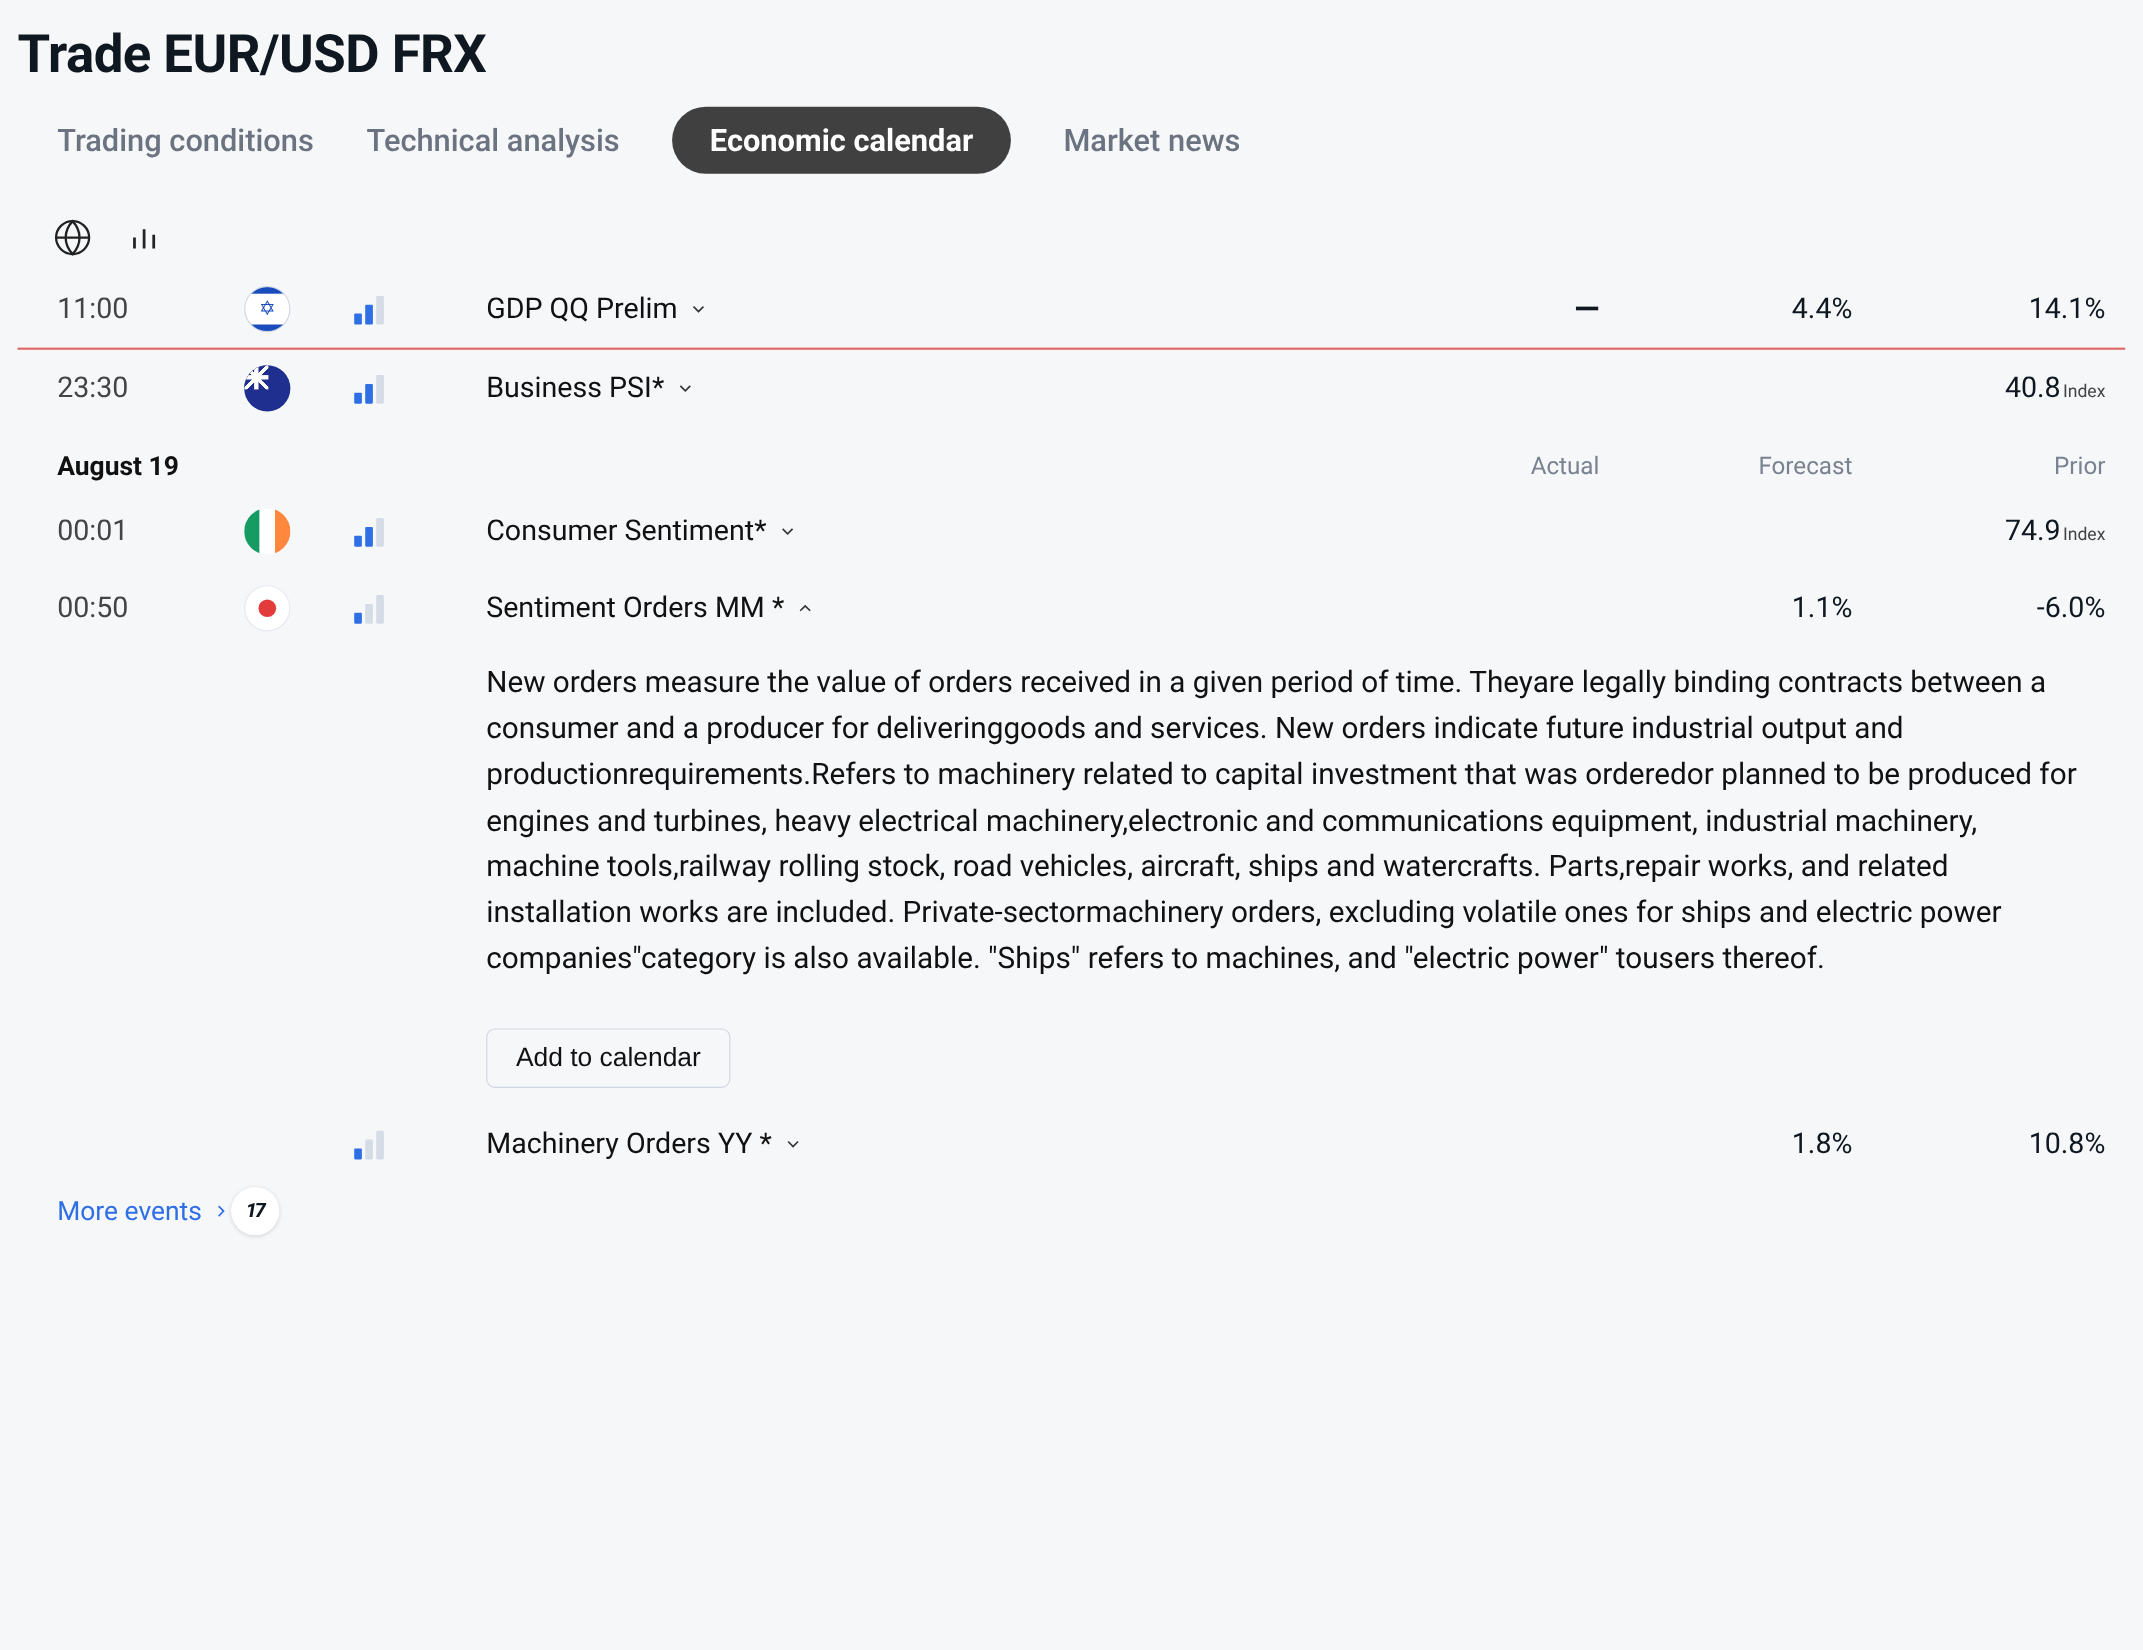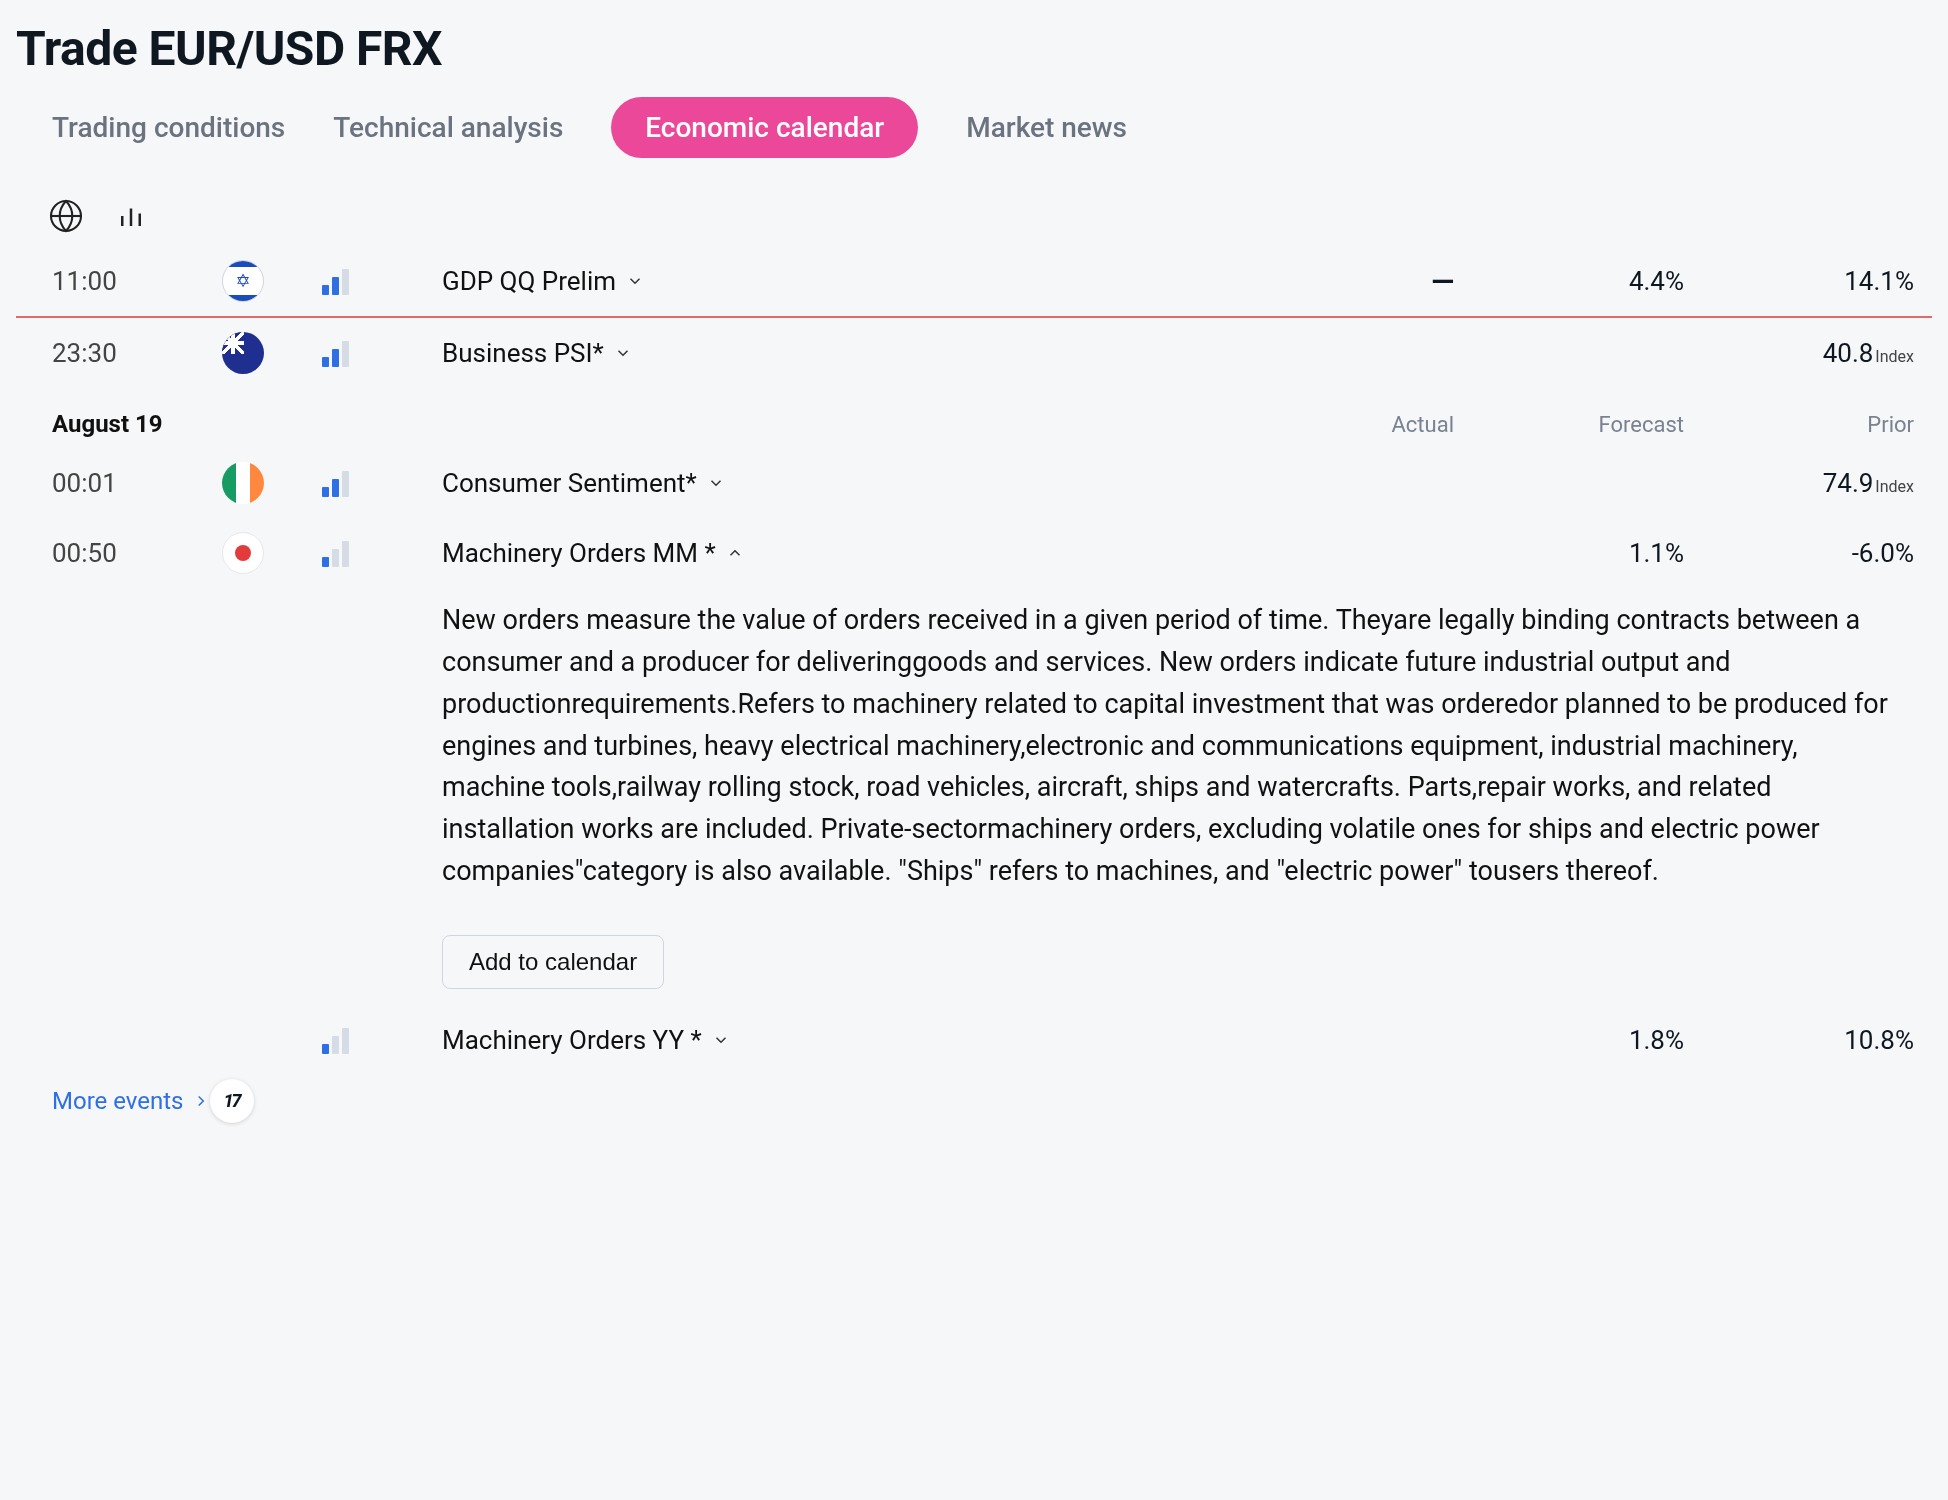--- a/index.html
+++ b/index.html
@@ -23,24 +23,25 @@
     padding-left: 36px;
     margin-bottom: 40px;
   }
   .tab {
     font-size: 28px;
     font-weight: 500;
     color: #6b7280;
     cursor: pointer;
   }
   .tab.active {
-    background: #ec4899;
+    background: #404040;
     color: #ffffff;
     padding: 14px 34px;
     border-radius: 40px;
+    font-weight: bold;
   }
   .toolbar {
     display: flex;
     align-items: center;
     gap: 32px;
     padding-left: 32px;
     margin-bottom: 8px;
   }
   .globe-icon svg { width: 36px; height: 36px; stroke: #222; fill: none; stroke-width: 1.4; }
   .bars-icon svg { width: 30px; height: 30px; stroke: #222; fill: none; stroke-width: 2; }
@@ -290,21 +291,21 @@
   <div class="time">00:50</div>
   <div>
     <div class="flag flag-jp"></div>
   </div>
   <div class="impact lvl1">
     <span class="b b1"></span>
       <span class="b b2"></span>
       <span class="b b3"></span>
   </div>
   <div class="event-name">
-    <span>Machinery Orders MM *</span>
+    <span>Sentiment Orders MM *</span>
     <span class="chevron">
         <svg viewBox="0 0 24 24">
           <polyline points="6 15 12 9 18 15"></polyline>
         </svg>
       </span>
   </div>
   <div class="val-col"></div>
   <div class="val-col">1.1%</div>
   <div class="val-col">-6.0%</div>
 </div>

